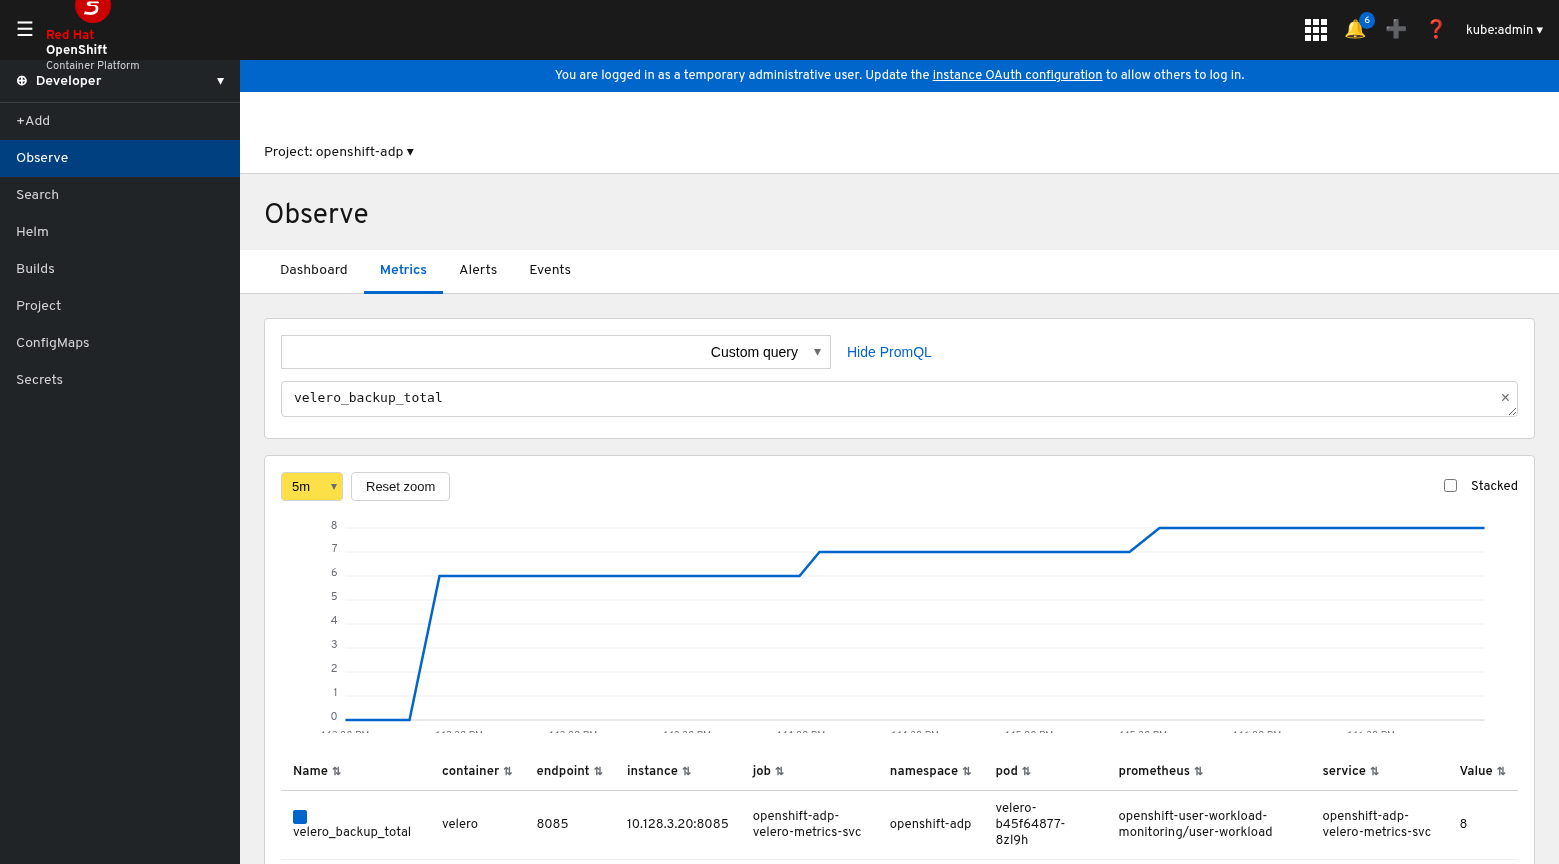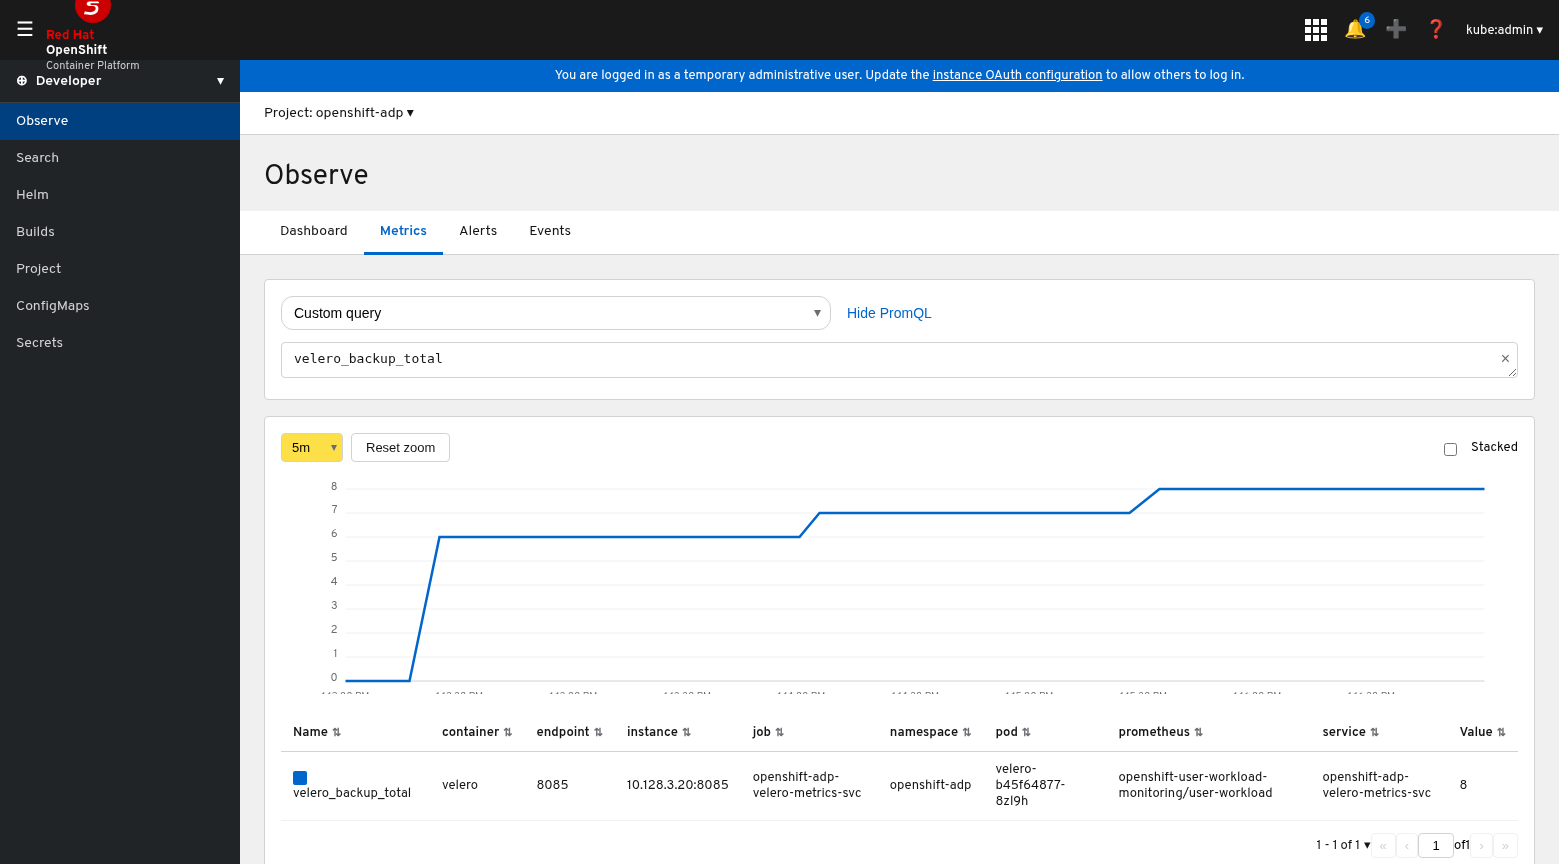--- a/index.html
+++ b/index.html
@@ -140,20 +140,21 @@
       text-decoration: underline;
     }
 
     
     .project-bar {
       display: flex;
       align-items: center;
       padding: 12px 24px;
       border-bottom: 1px solid #d2d2d2;
       background: #fff;
+      margin-top: 39px;
     }
     .project-bar-label {
       font-size: 14px;
       color: #151515;
       display: flex;
       align-items: center;
       gap: 4px;
       cursor: pointer;
     }
 
@@ -209,25 +210,26 @@
       margin-bottom: 12px;
     }
     .query-select-wrap {
       position: relative;
       flex: 0 0 550px;
     }
     .query-select {
       width: 100%;
       padding: 8px 32px 8px 12px;
       border: 1px solid #d2d2d2;
-      border-radius: 12px;
+      border-radius: 0;
       font-size: 14px;
       appearance: none;
       background: #fff;
       cursor: pointer;
+      text-align: right;
     }
     .query-select-chevron {
       position: absolute;
       right: 10px;
       top: 50%;
       transform: translateY(-50%);
       pointer-events: none;
       color: #6a6e73;
     }
     .hide-promql-btn {
@@ -307,21 +309,21 @@
       padding: 6px 14px;
       border: 1px solid #d2d2d2;
       border-radius: 4px;
       background: #fff;
       font-size: 13px;
       cursor: pointer;
       color: #151515;
     }
     .chart-controls-right {
       display: flex;
-      align-items: flex-end;
+      align-items: flex-start;
       gap: 14px;
       font-size: 13px;
     }
     .stacked-checkbox {
       cursor: pointer;
     }
 
     
     .chart-svg-wrap {
       width: 100%;
@@ -433,20 +435,21 @@
 
 <aside class="sidebar">
   <div class="sidebar-mode">
     <div class="sidebar-mode-label">
       <span>⊕</span>
       <span>Developer</span>
     </div>
     <span>▾</span>
   </div>
   <div id="sidebar-items-container">
+      <div class="sidebar-item">+Add</div>
       <div class="sidebar-item active">Observe</div>
       <div class="sidebar-item">Search</div>
       <div class="sidebar-item">Helm</div>
       <div class="sidebar-item">Builds</div>
       <div class="sidebar-item">Project</div>
       <div class="sidebar-item">ConfigMaps</div>
       <div class="sidebar-item">Secrets</div>
     </div>
 </aside>
 

